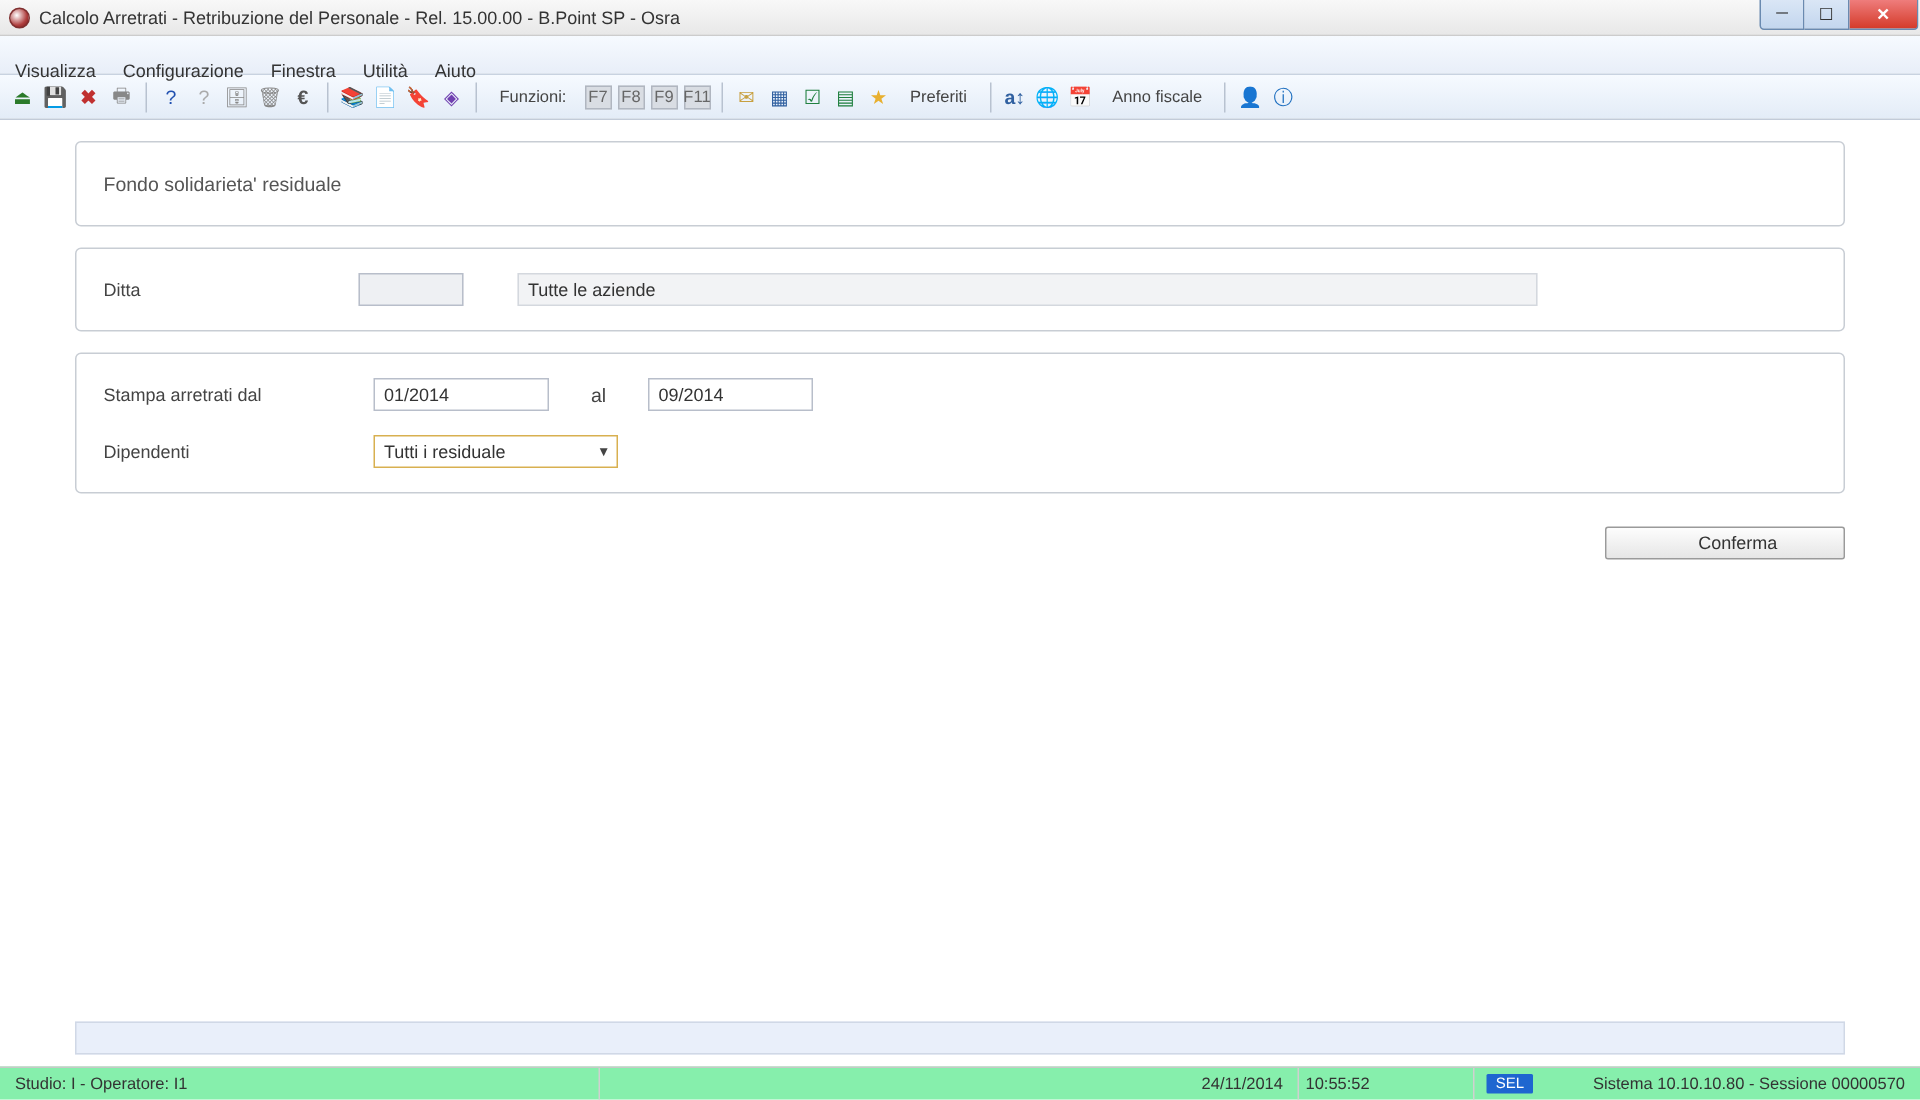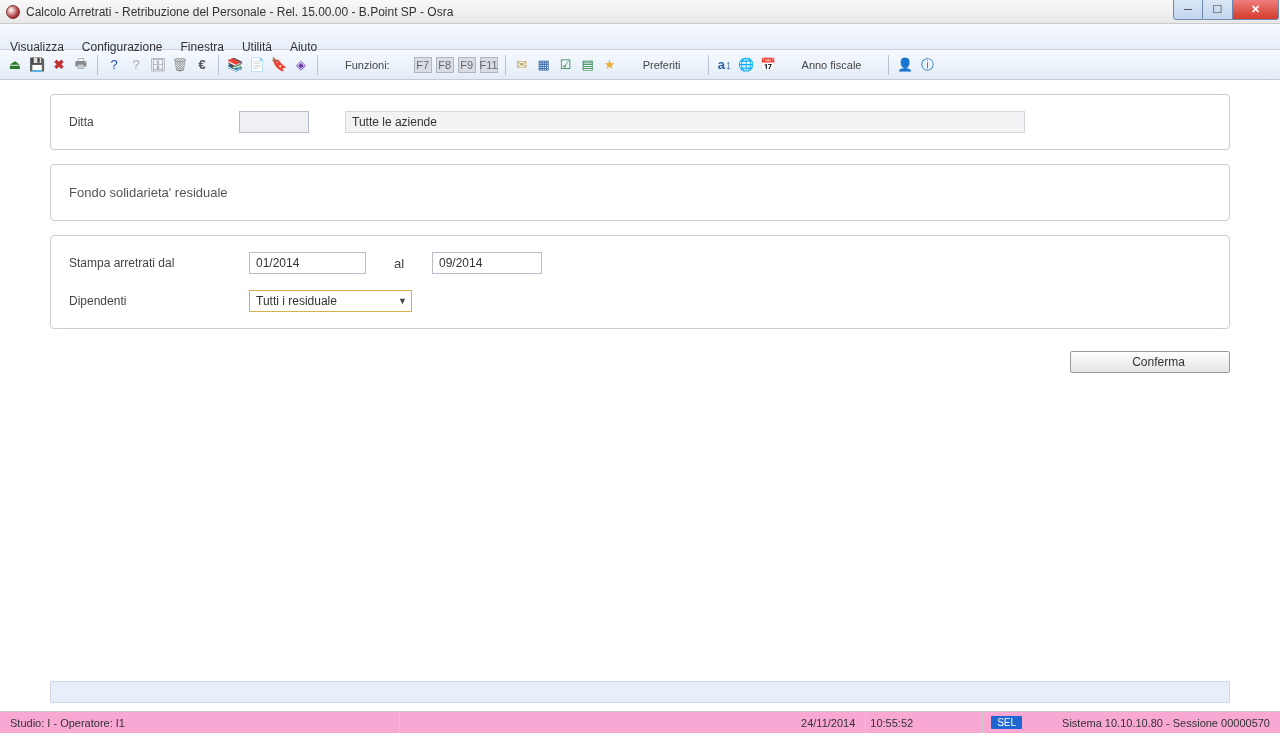--- a/index.html
+++ b/index.html
@@ -35,21 +35,21 @@
 .toolbar {
   height: 30px; background: linear-gradient(#f6faff,#e3ecf7);
   border-bottom: 1px solid #c2cbd8; display: flex; align-items: center;
   padding: 0 6px; gap: 4px;
 }
 .tb-sep { width: 1px; height: 20px; background: #b8c2d0; margin: 0 3px; }
 .tb-ico {
   width: 18px; height: 18px; display: flex; align-items: center; justify-content: center;
   font-size: 13px; cursor: pointer; border-radius: 2px;
 }
-.tb-label { font-size: 11px; color: #444; margin: 0 20px; }
+.tb-label { font-size: 11px; color: #444; margin: 0 8px; }
 .tb-fbtn {
   width: 18px; height: 16px; background: #d9dde3; border: 1px solid #b0b6c0;
   font-size: 11px; color: #666; display: flex; align-items: center; justify-content: center;
 }
 
 .content {
   position: absolute; top: 80px; left: 0; right: 0; bottom: 22px;
   background: #fff; padding: 14px 50px 0 50px;
 }
 .panel {
@@ -85,21 +85,21 @@
   display: flex; align-items: center; justify-content: center; cursor: pointer; padding-left: 17px;
 }
 
 .footer-light {
   position: absolute; left: 50px; right: 50px; bottom: 30px; height: 22px;
   background: #e9effa; border: 1px solid #d0d8e6;
 }
 
 .statusbar {
   position: absolute; left: 0; right: 0; bottom: 0; height: 22px;
-  background: #f9a8d4; border-top: 1px solid #c8c8c8;
+  background: #86efac; border-top: 1px solid #c8c8c8;
   display: flex; align-items: center; font-size: 11px; color: #333;
 }
 .statusbar .cell { padding: 0 10px; height: 100%; display: flex; align-items: center; border-right: 1px solid #d0d0d0;}
 .statusbar .spacer { flex: 1; border-right: 1px solid #d0d0d0;}
 .sel-badge {
   background: #1e66d0; color: #fff; padding: 1px 6px; font-size: 10px;
   margin: 0 30px 0 8px; border-radius: 1px;
 }
 </style>
 </head>
@@ -158,29 +158,29 @@
   <div class="tb-ico" style="color:#888">📅</div>
   <span class="tb-label">Anno fiscale</span>
   <div class="tb-sep"></div>
   <div class="tb-ico" style="color:#888">👤</div>
   <div class="tb-ico" style="color:#2070c0">ⓘ</div>
 </div>
 
 <div class="content">
 
   <div class="panel">
+    <div class="panel-header">Fondo solidarieta' residuale</div>
+  </div>
+
+  <div class="panel">
     <div class="form-row">
       <div class="lbl">Ditta</div>
       <input class="inp inp-small" value="" style="">
       <input class="inp inp-wide" readonly="" value="Tutte le aziende" style="">
     </div>
-  </div>
-
-  <div class="panel">
-    <div class="panel-header">Fondo solidarieta' residuale</div>
   </div>
 
   <div class="panel">
     <div class="form-row" style="padding-bottom:8px">
       <div class="lbl" style="width:180px">Stampa arretrati dal</div>
       <input class="inp inp-date" value="01/2014" style="">
       <div class="lbl-short" style="width:50px">al</div>
       <input class="inp inp-date" style="width: 110px;" value="09/2014">
     </div>
     <div class="form-row" style="padding-top:8px">

